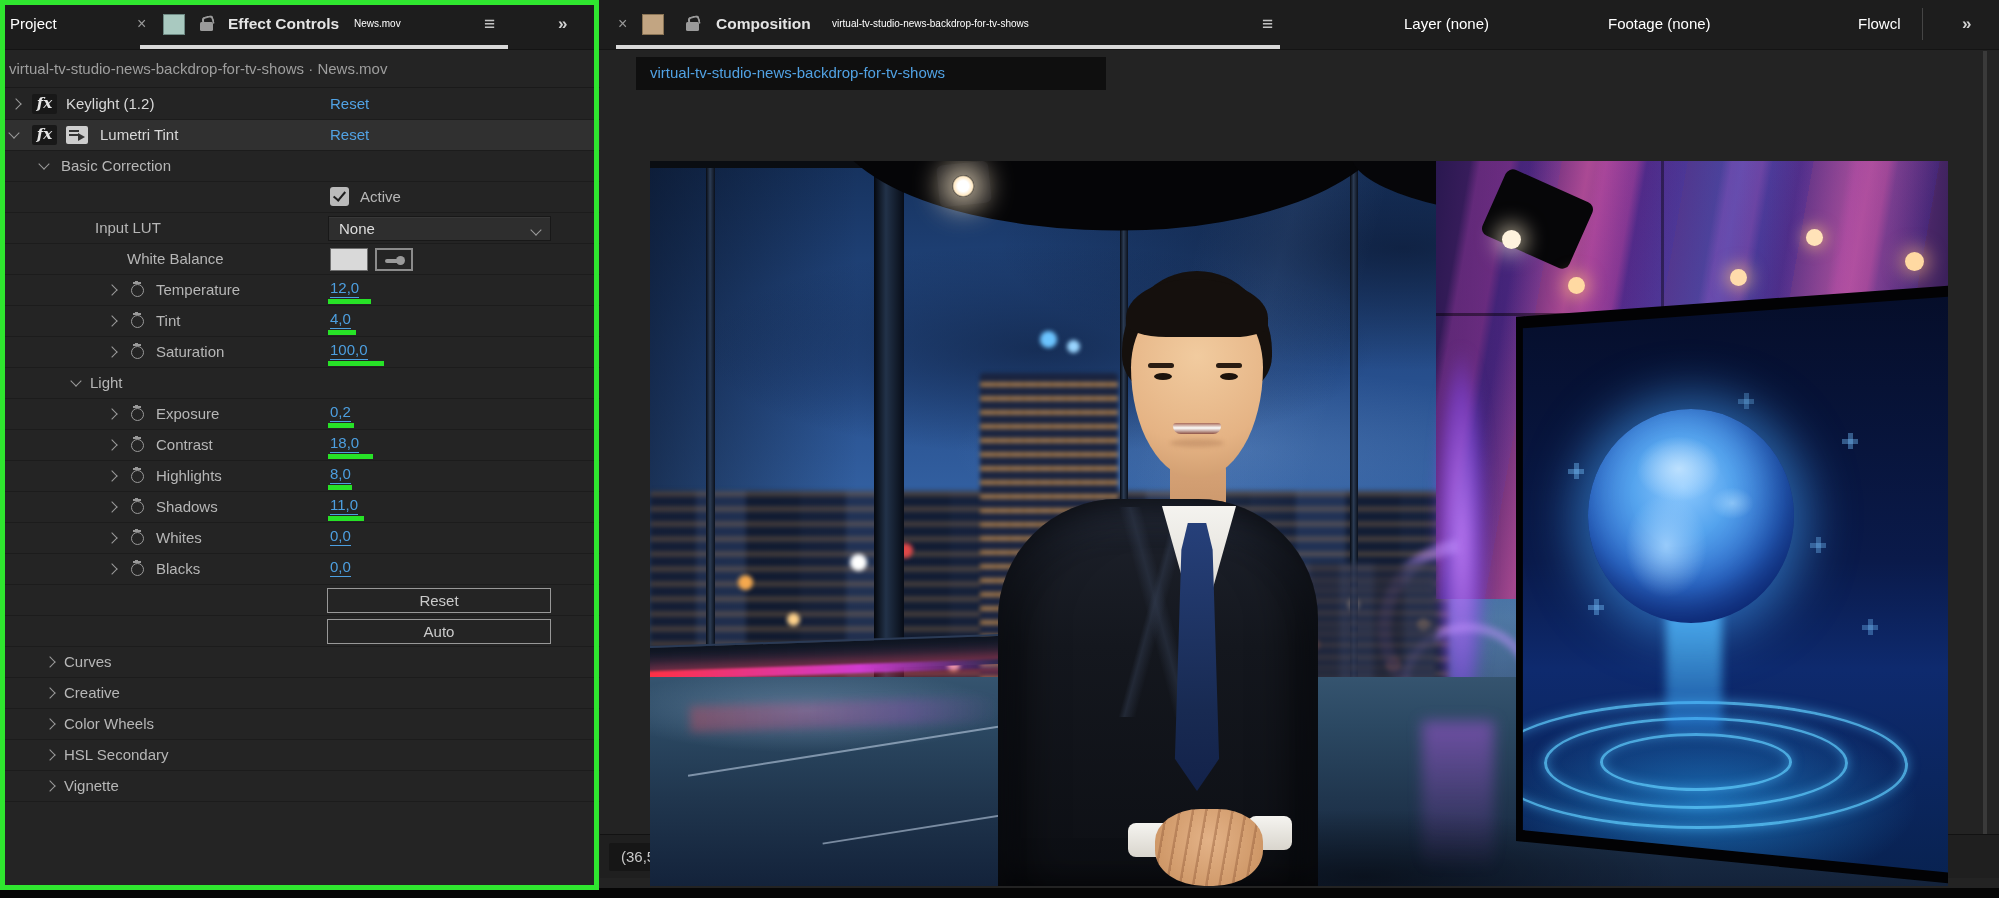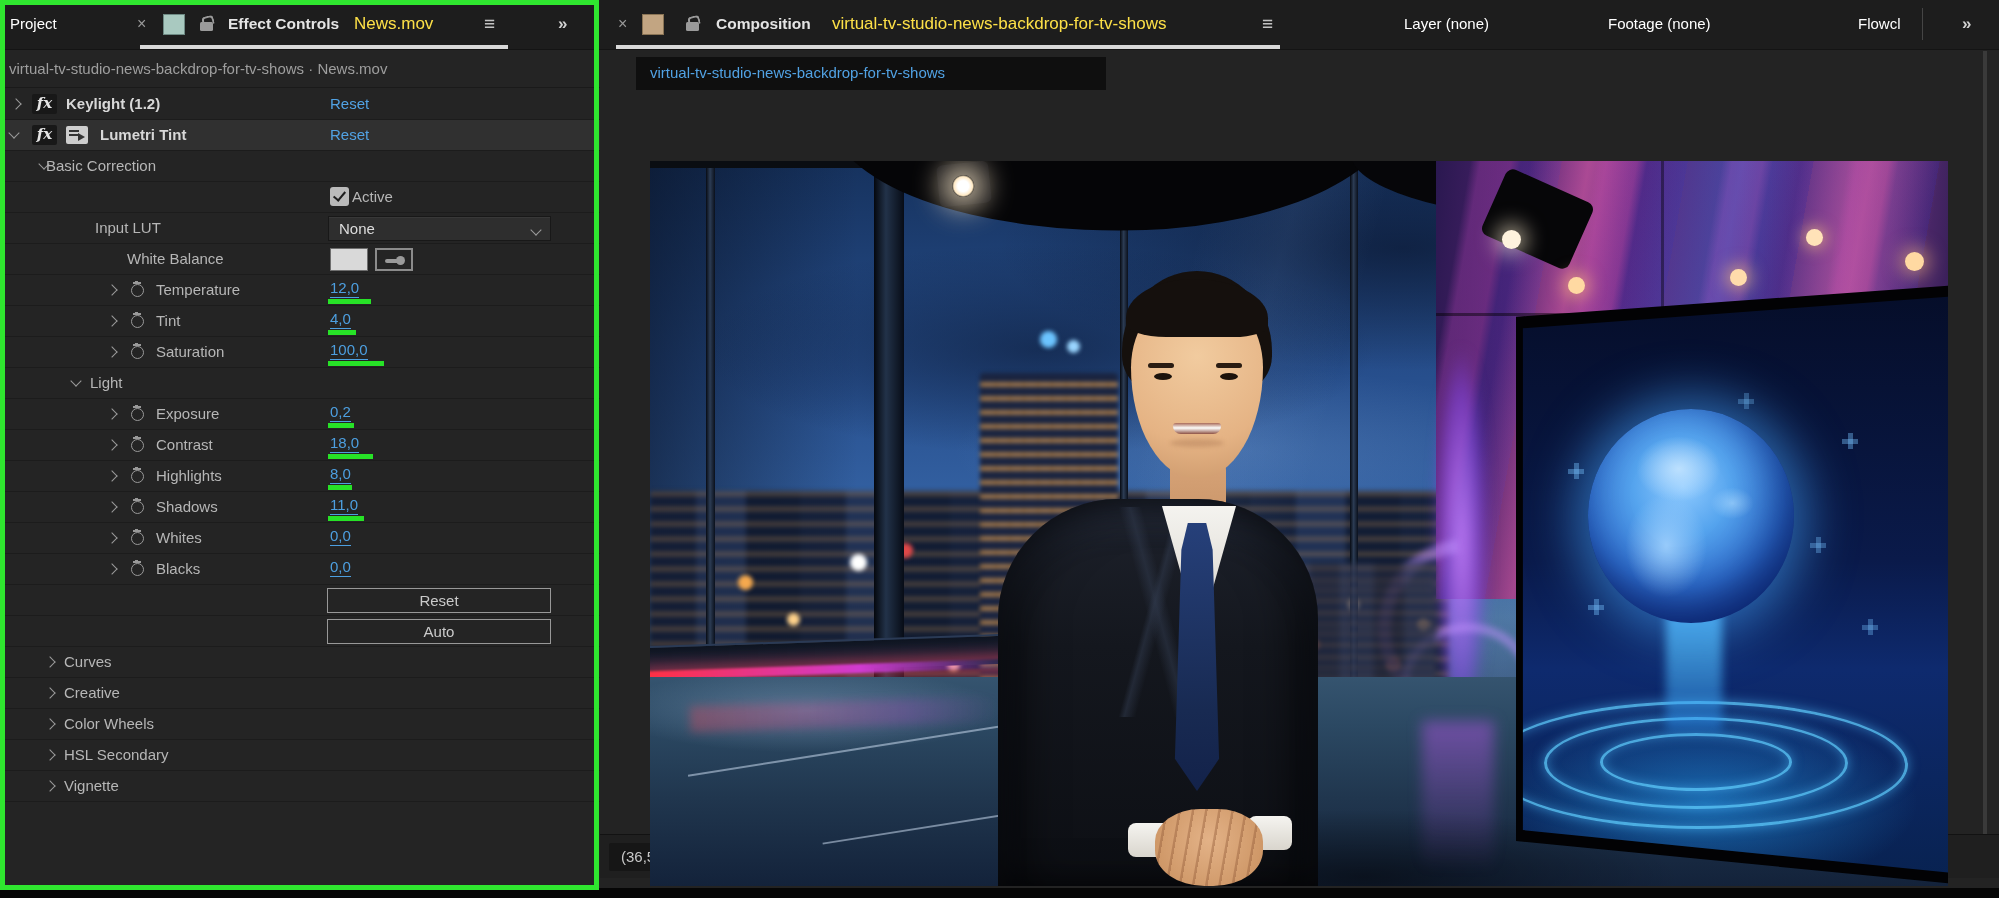--- a/index.html
+++ b/index.html
@@ -11,37 +11,37 @@
 .cv { position:absolute; width:8px; height:8px; border-right:1.6px solid #9b9b9b; border-bottom:1.6px solid #9b9b9b; }
 .cv.right { transform:rotate(-45deg); top:11px; }
 .cv.down  { transform:rotate(45deg);  top:9px; }
 .sep { position:absolute; width:1px; height:22px; top:11px; background:#3d3d3d; }
 
 
 #ec { position:absolute; left:0; top:0; width:600px; height:888px; background:#242424; }
 .tabbar { position:absolute; left:0; top:0; right:0; height:50px; background:#1d1d1d; border-bottom:1px solid #141414; }
 .tabtxt { position:absolute; top:0; line-height:47px; font-size:15px; color:#ffffff; }
 .tabtitle { font-weight:bold; color:#e4e4e4; font-size:15.5px; }
-.tabblue { color:#fde047; font-size:17px; }
+.tabblue { color:#ffffff; font-size:10px; }
 .closex { color:#9a9a9a; font-size:16px; }
 .swatch { position:absolute; top:14px; width:22px; height:21px; }
 .underline { position:absolute; bottom:0; height:4px; background:#d8d8d8; }
 .lk { position:absolute; width:13px; height:9px; background:#9a9a9a; border-radius:1.5px; }
 .lk::before { content:""; position:absolute; left:2px; top:-6px; width:8px; height:7px; border:2px solid #9a9a9a; border-bottom:none; border-radius:4px 4px 0 0; transform:rotate(-14deg); }
 .menuglyph { color:#c2c2c2; font-size:19px; }
 .ovf { color:#d2d2d2; font-size:17px; font-weight:bold; letter-spacing:-2px; }
 
 #ec-sub { position:absolute; left:0; top:51px; right:0; height:37px; border-bottom:1px solid #1a1a1a; }
 #ec-sub span { position:absolute; left:9px; line-height:36px; font-size:15px; color:#9e9e9e; }
 
 #rows { position:absolute; left:0; top:89px; right:0; }
 .row { position:relative; height:31px; border-bottom:1px solid #1c1c1c; background:#242424; }
 .row.sel { background:#303030; }
 .row span.t { position:absolute; top:0; line-height:29px; font-size:15px; color:#b6b6b6; white-space:nowrap; }
-.ename { font-weight:bold; color:#d8d8d8 !important; }
+.ename { font-weight:normal; color:#d8d8d8 !important; }
 .rlink { position:absolute; left:330px; top:0; line-height:29px; font-size:15px; color:#51a2e4; }
 .fxb { position:absolute; top:5px; width:25px; height:20px; background:#181818; border-radius:2px; color:#e6e6e6; font-family:"DejaVu Serif", serif; font-style:italic; font-weight:bold; font-size:15px; text-align:center; line-height:19px; }
 .lic { position:absolute; top:6px; width:22px; height:18px; background:#cdcdcd; border-radius:2px; }
 .lic::before { content:""; position:absolute; left:3px; top:4px; width:10px; height:2px; background:#333; box-shadow:0 4px 0 #333; }
 .lic::after { content:""; position:absolute; right:3px; bottom:3px; border-left:7px solid #333; border-top:4px solid transparent; border-bottom:4px solid transparent; }
 .sw { position:absolute; width:13px; height:13px; border:1.6px solid #999; border-radius:50%; top:9px; }
 .sw::before { content:""; position:absolute; left:3.2px; top:-4.5px; width:3px; height:3px; background:#999; }
 .sw::after { content:""; position:absolute; left:0.8px; top:-3px; width:8px; height:1.5px; background:#999; }
 .cb { position:absolute; left:330px; top:5px; width:19px; height:19px; background:#bababa; border-radius:3px; }
 .cb::after { content:""; position:absolute; left:6px; top:2px; width:5px; height:10px; border-right:2.6px solid #1d1d1d; border-bottom:2.6px solid #1d1d1d; transform:rotate(40deg); }
@@ -233,26 +233,26 @@
       <div class="row sel">
         <i class="cv down" style="left:10px"></i>
         <span class="fxb" style="left:32px">fx</span>
         <span class="lic" style="left:66px"></span>
         <span class="t ename" style="left:100px">Lumetri Tint</span>
         <span class="rlink">Reset</span>
       </div>
 
       <div class="row">
         <i class="cv down" style="left:40px"></i>
-        <span class="t" style="left:46px">Basic Correction</span>
+        <span class="t" style="left:61px">Basic Correction</span>
       </div>
 
       <div class="row">
         <span class="cb"></span>
-        <span class="t" style="left:352px">Active</span>
+        <span class="t" style="left:360px">Active</span>
       </div>
 
       <div class="row">
         <span class="t" style="left:95px">Input LUT</span>
         <span class="dd">
           <span>None</span>
           <i class="cv down" style="right:10px"></i>
         </span>
       </div>
 

